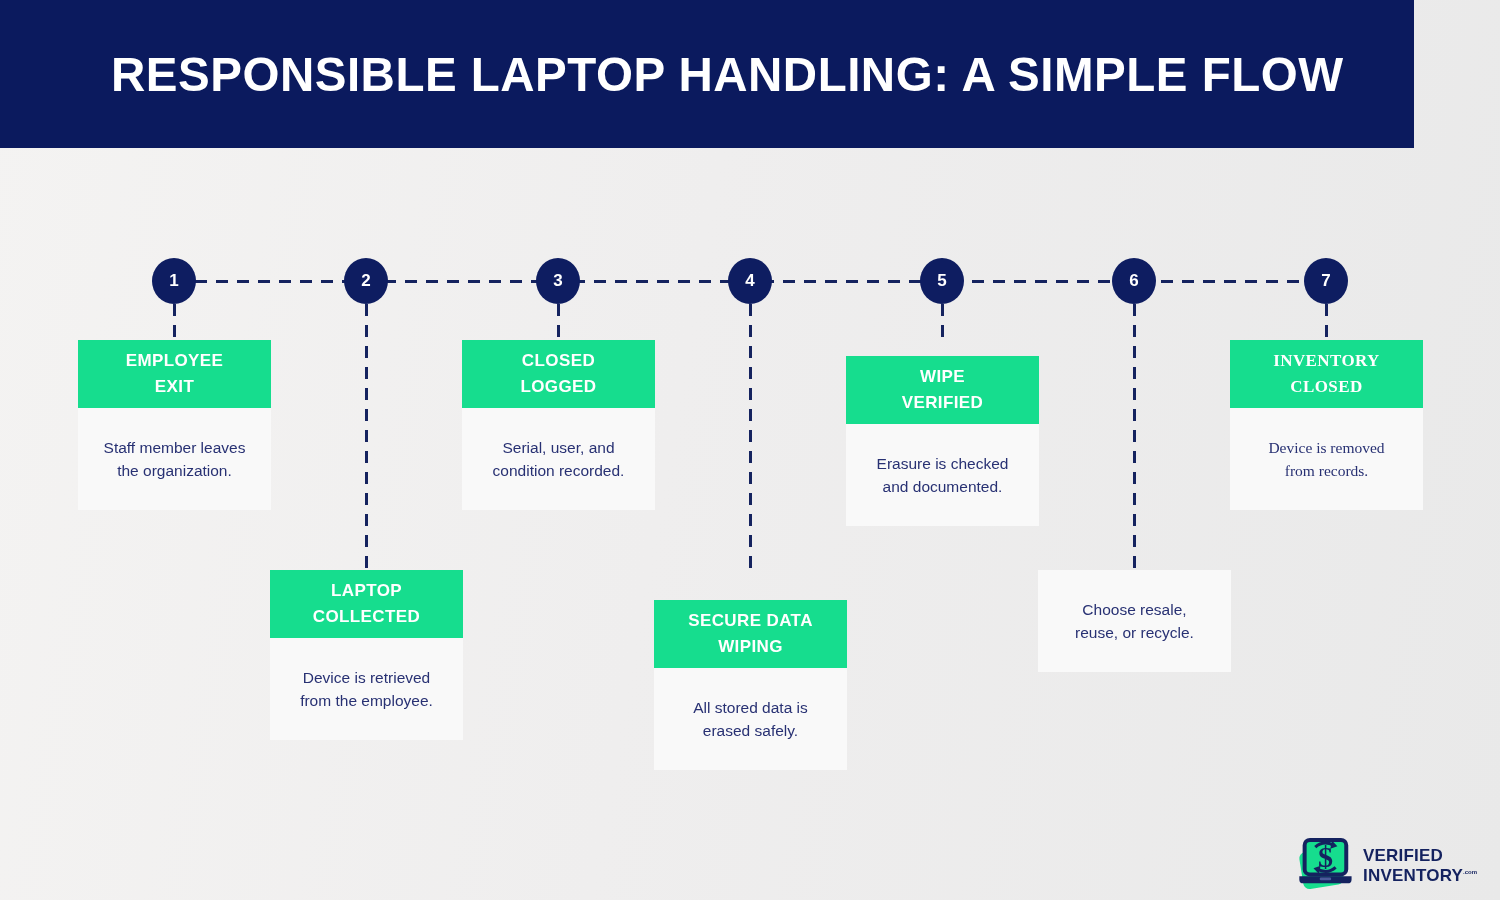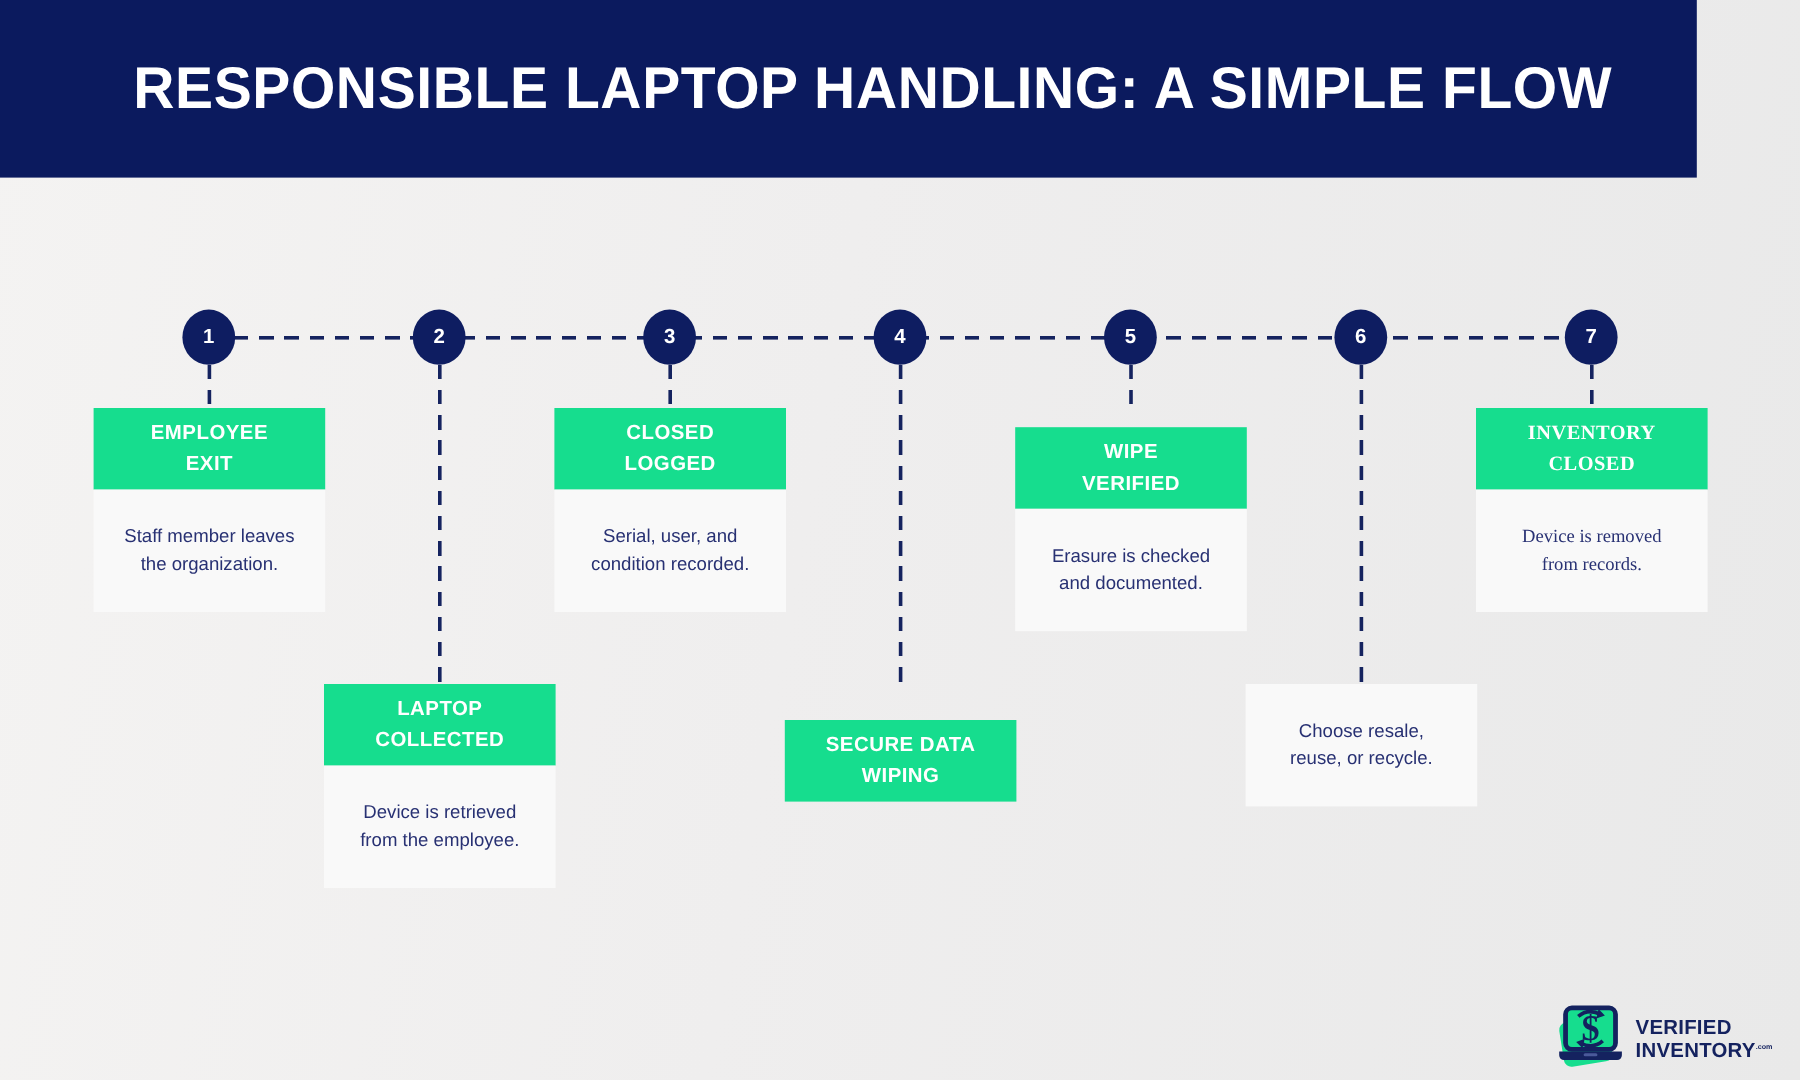--- a/index.html
+++ b/index.html
@@ -175,20 +175,24 @@
   </div>
 
   <div class="step-circle" style="left:728px;">
     <span class="step-number">4</span>
   </div>
   <div class="v-connector" style="left:748.5px; top:304px; height:266px;"></div>
   <div class="step-card" style="left:654px; top:600px;">
     <div class="card-header">
       <div class="card-title">SECURE DATA
 WIPING</div>
+    </div>
+    <div class="card-body">
+      <div class="card-desc">All stored data is
+erased safely.</div>
     </div>
   </div>
 
   <div class="step-circle" style="left:920px;">
     <span class="step-number">5</span>
   </div>
   <div class="v-connector" style="left:940.5px; top:304px; height:36px;"></div>
   <div class="step-card" style="left:846px; top:356px;">
     <div class="card-header">
       <div class="card-title">WIPE

